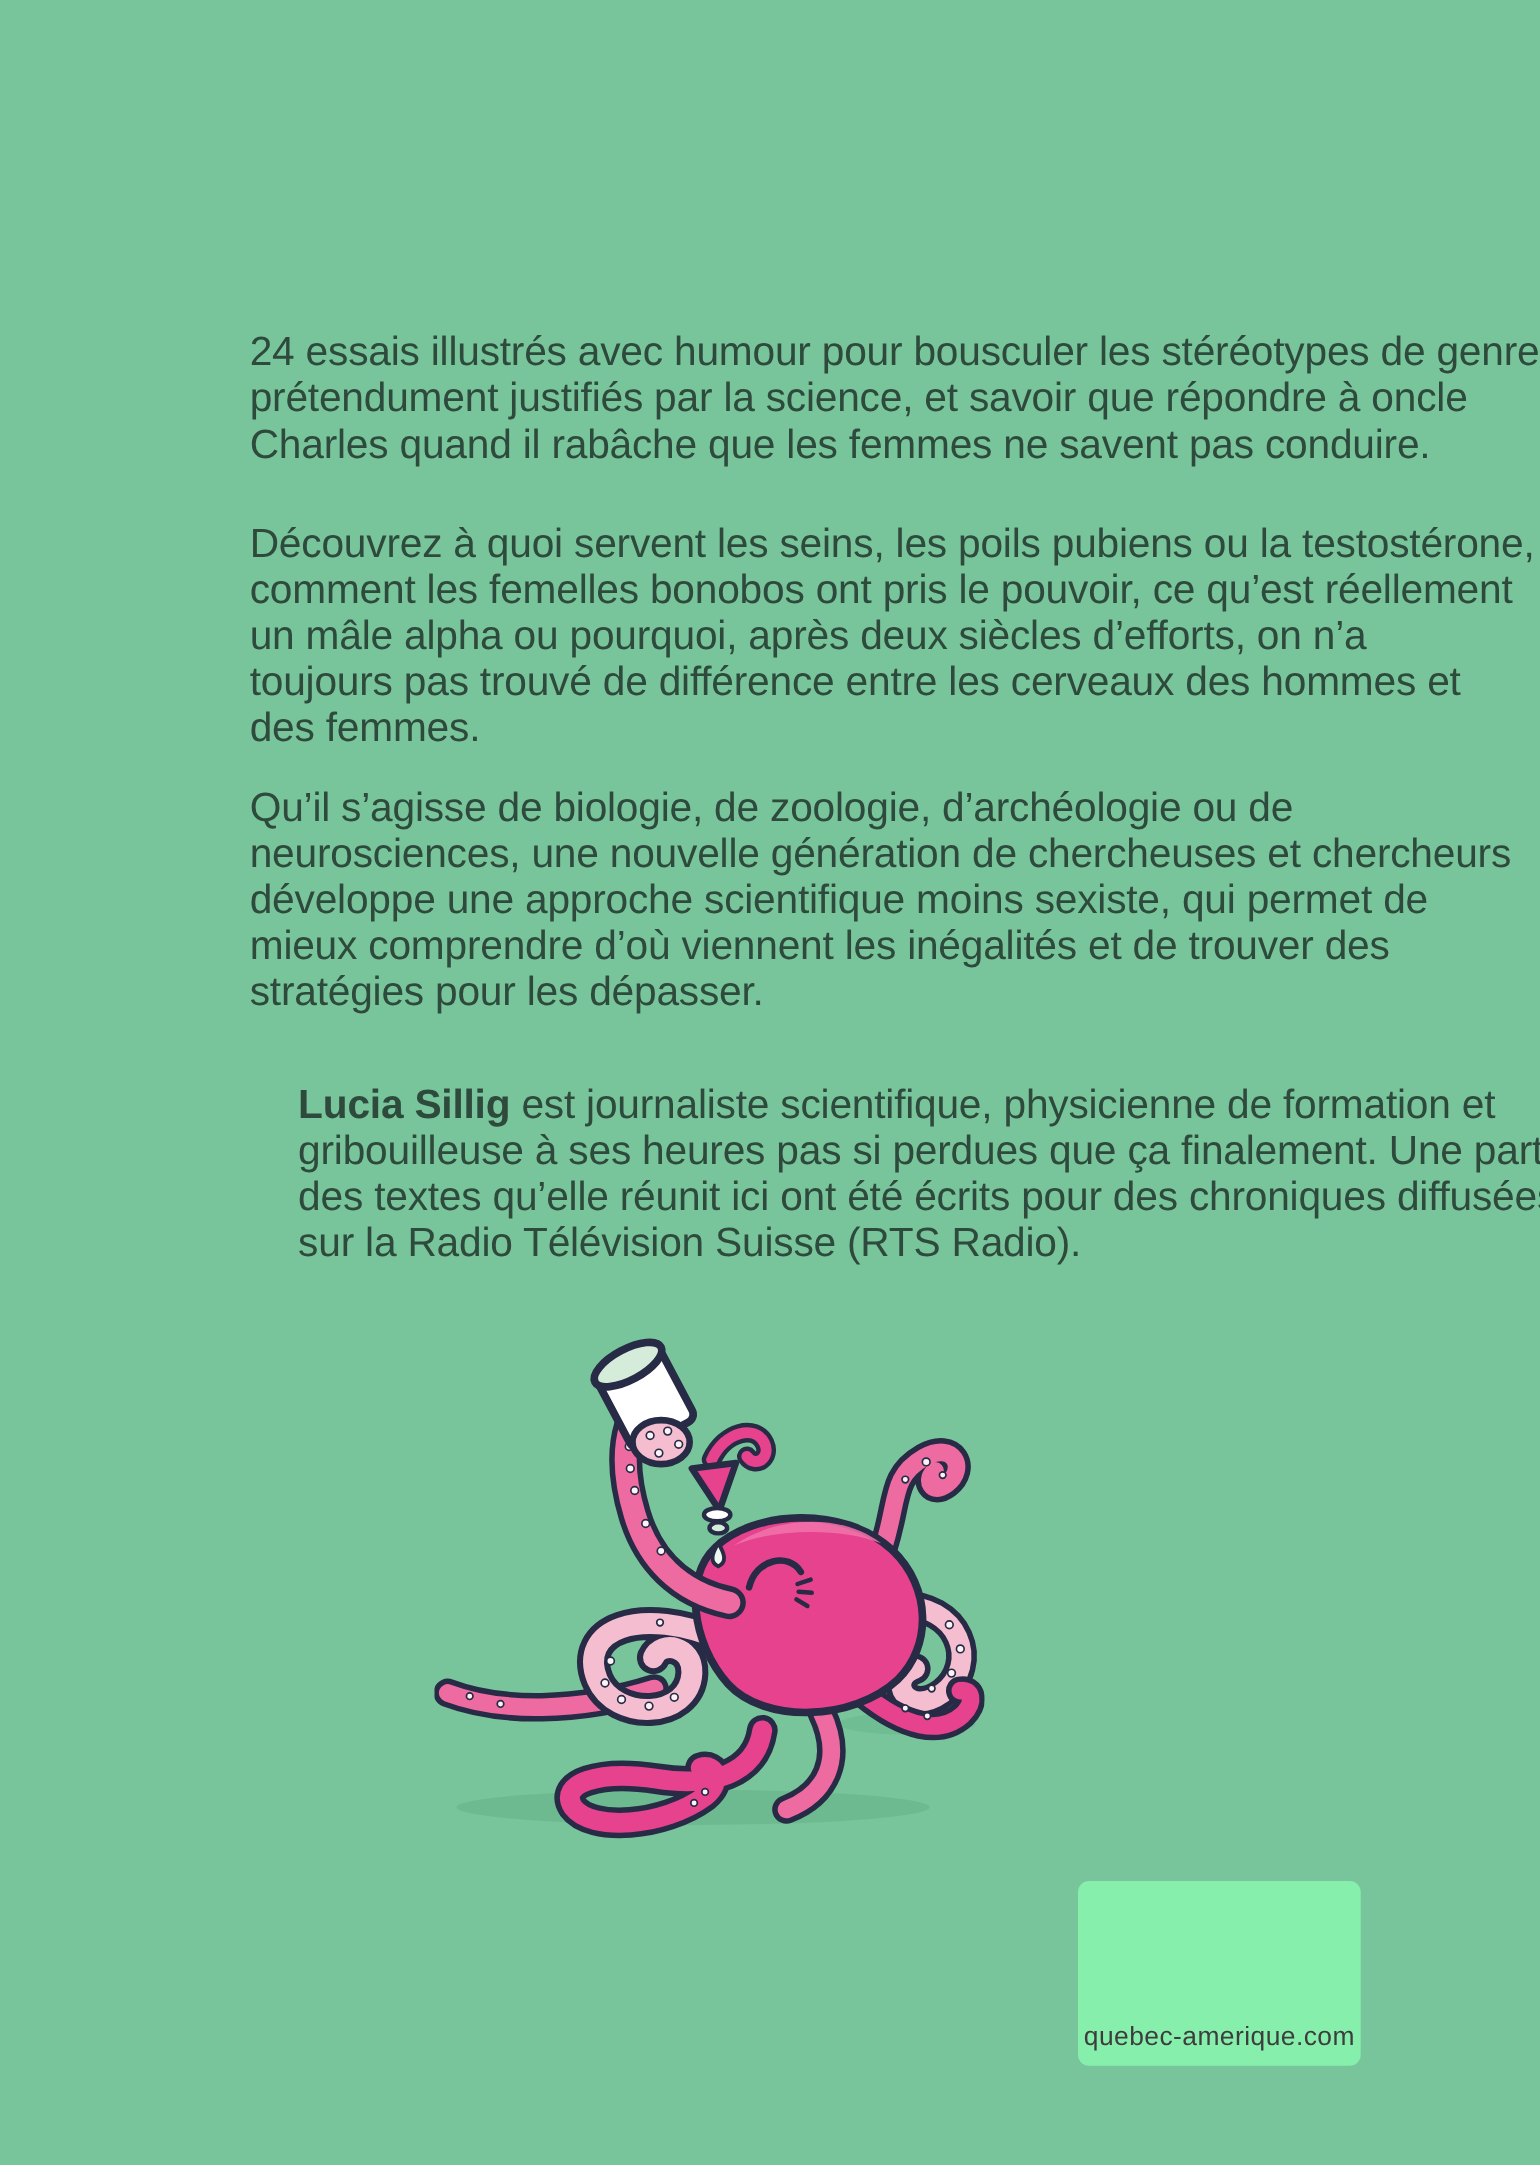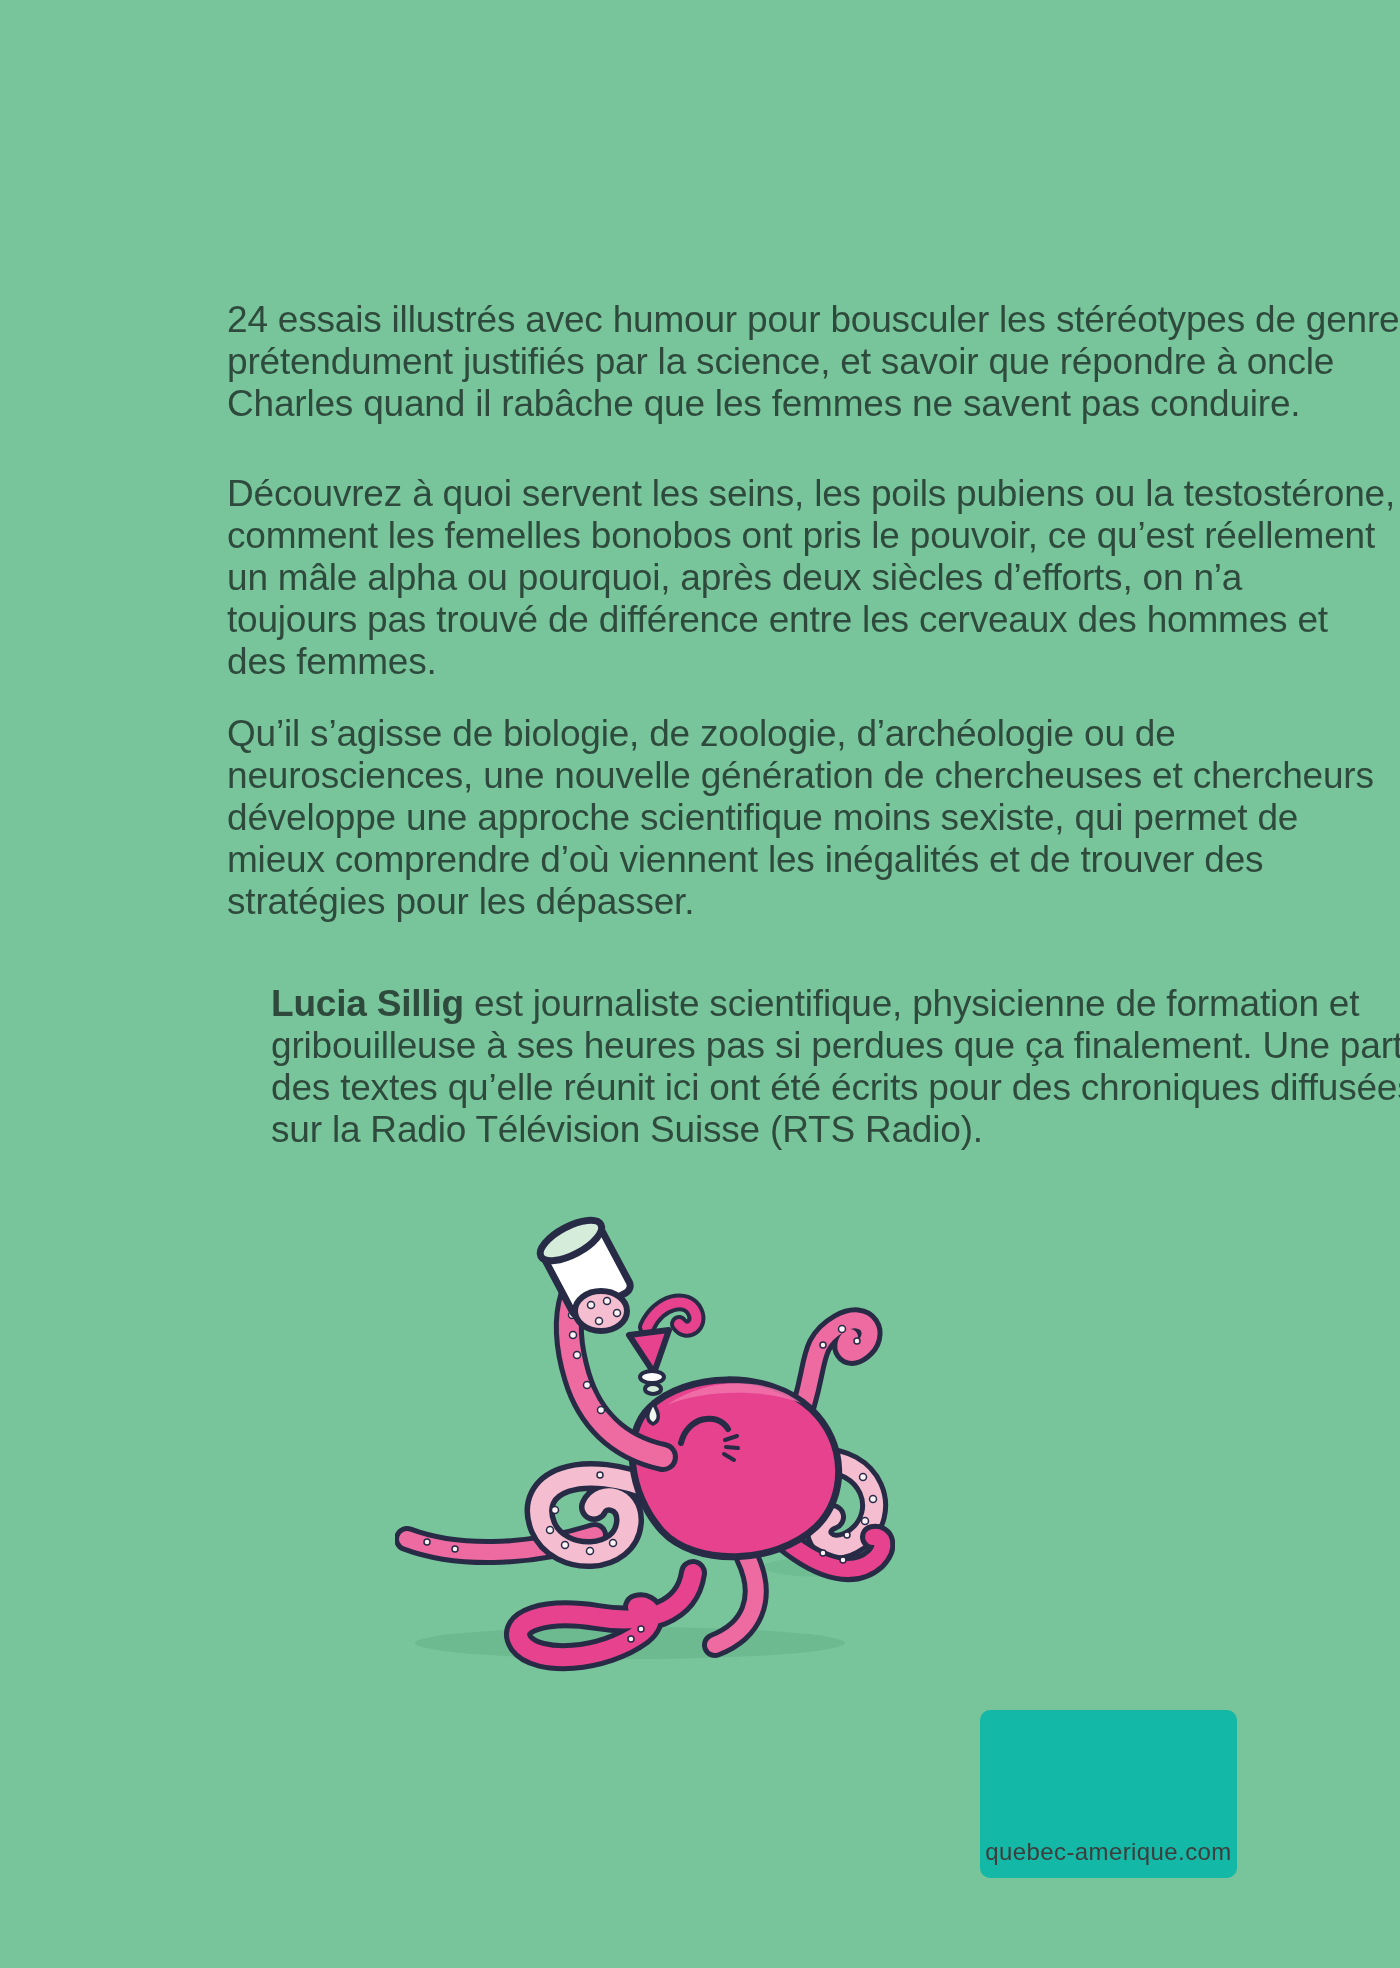--- a/index.html
+++ b/index.html
@@ -32,21 +32,21 @@
     top: 1205px;
     width: 500px;
     height: 475px;
   }
   .site-box {
     position: absolute;
     left: 980px;
     top: 1710px;
     width: 257px;
     height: 168px;
-    background: #14b8a6;
+    background: #86efac;
     border-radius: 10px;
     display: flex;
     align-items: flex-end;
     justify-content: center;
   }
   .site-text {
     font-size: 24px;
     line-height: 24px;
     color: #3d3d3d;
     letter-spacing: 0.4px;

